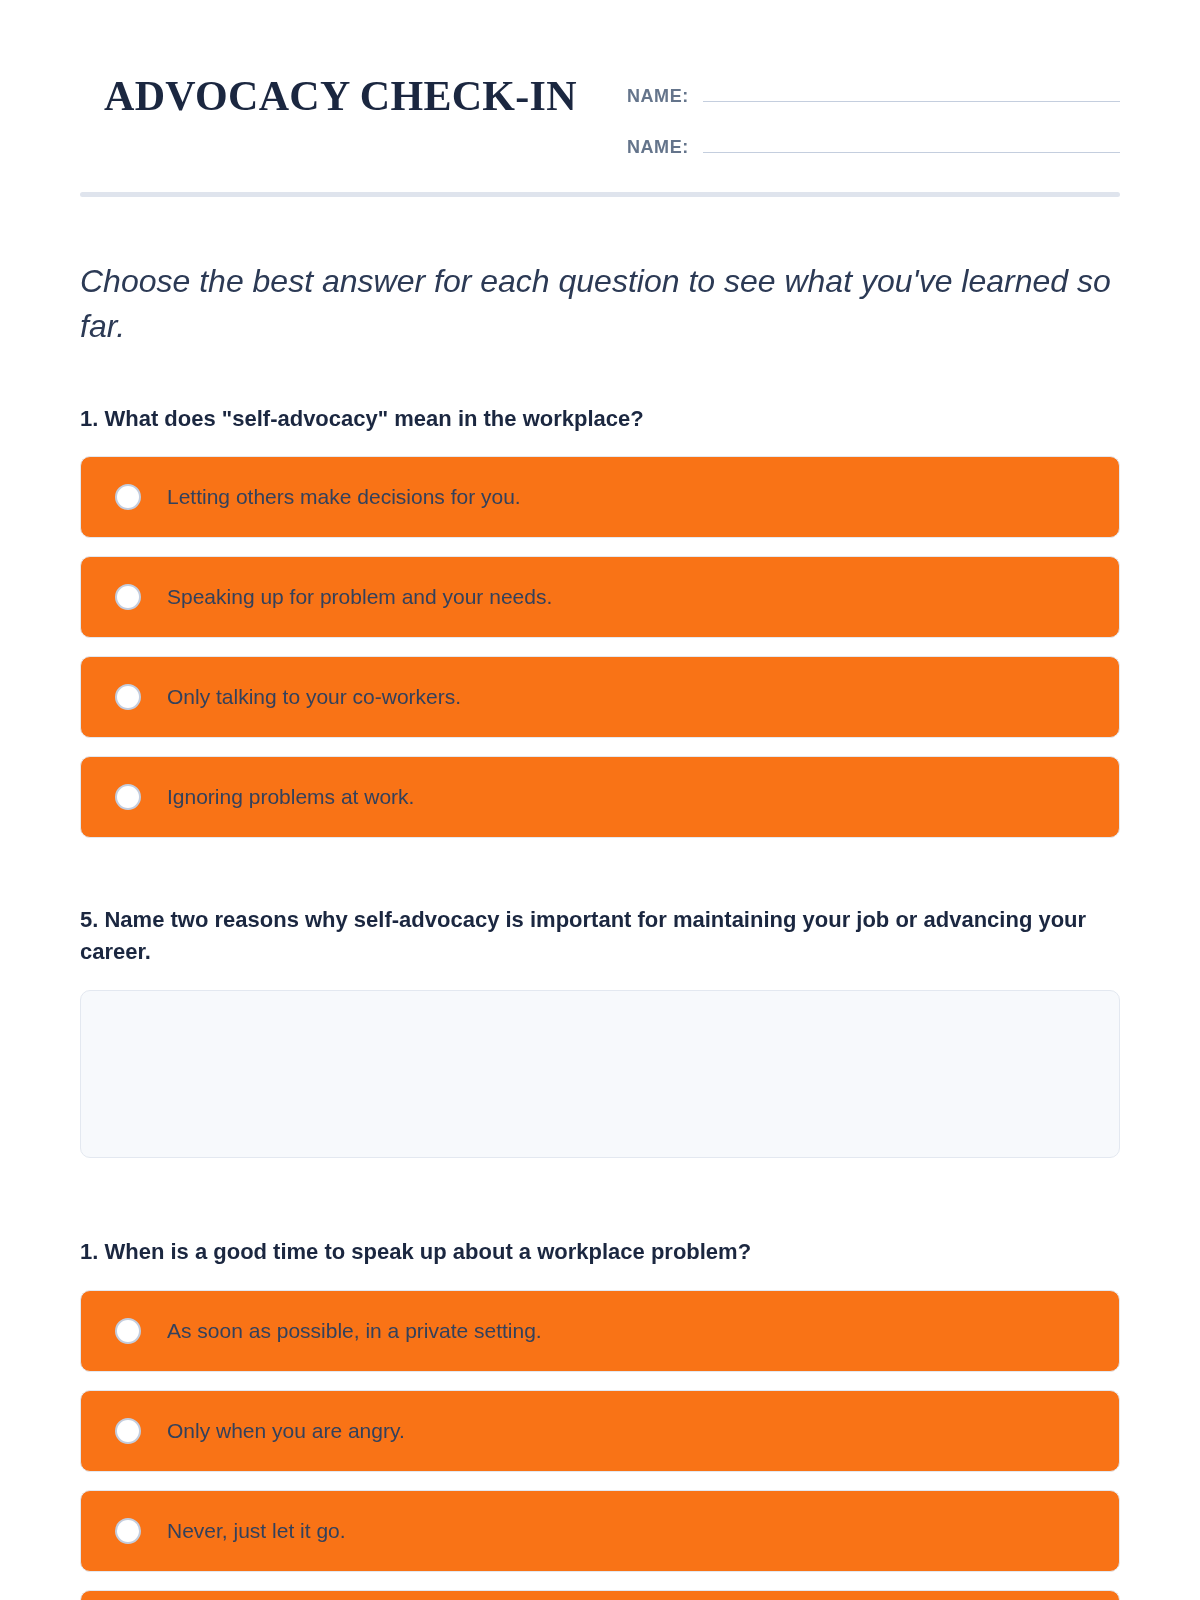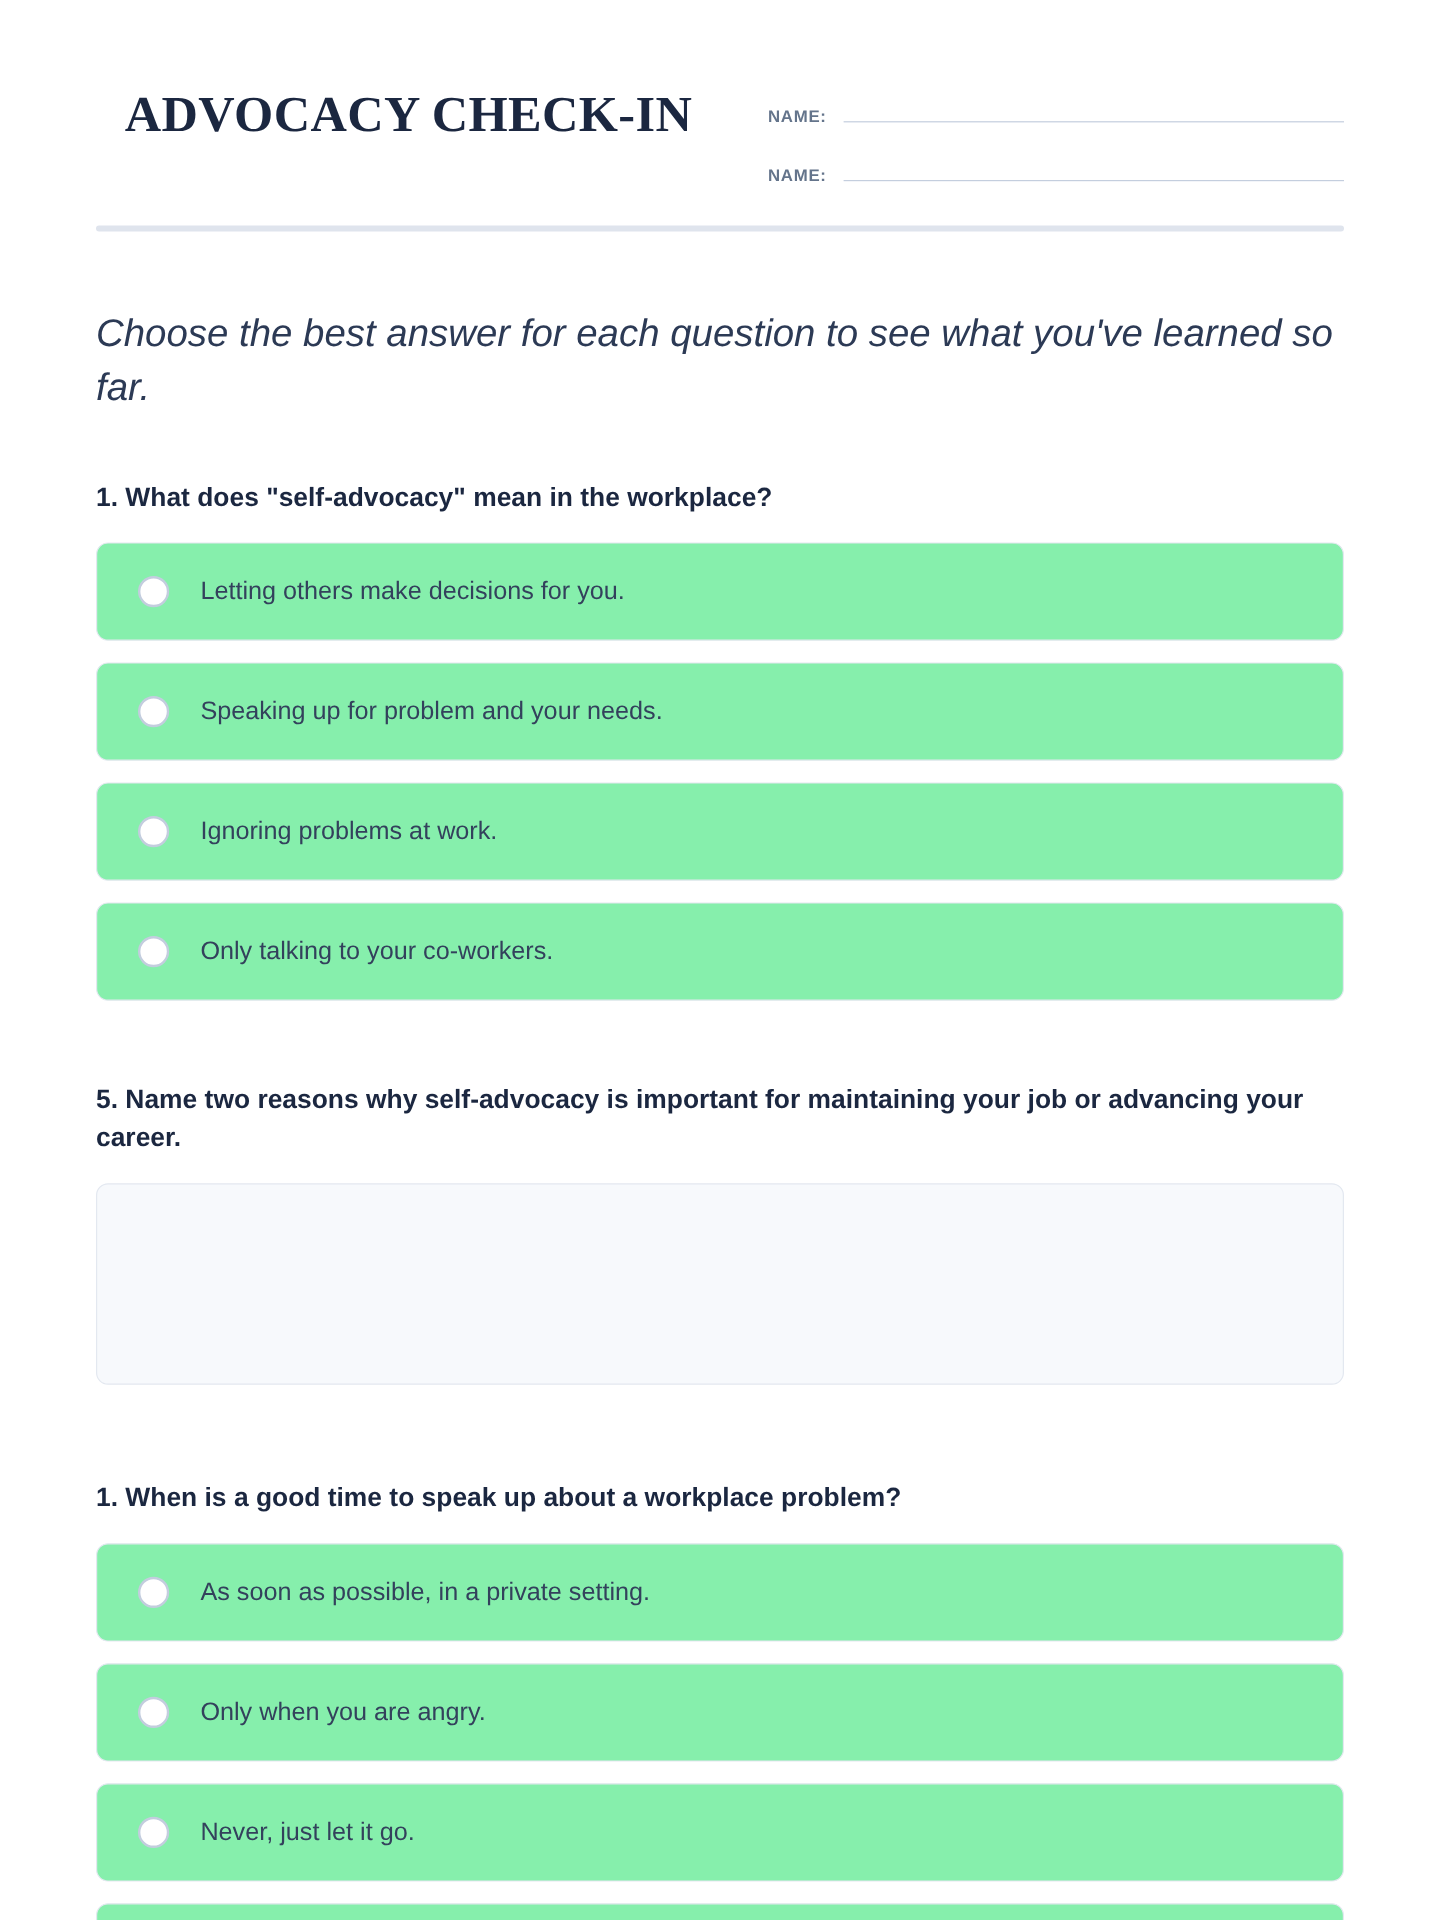--- a/index.html
+++ b/index.html
@@ -41,21 +41,21 @@
     margin-left: 44px;
     flex: 1;
     padding-top: 10px;
   }
   .meta-row {
     display: flex;
     align-items: baseline;
     margin-bottom: 26px;
   }
   .meta-label {
-    font-size: 14px;
+    font-size: 18px;
     font-weight: bold;
     letter-spacing: 0.6px;
     color: #64748b;
     width: 68px;
     text-align: right;
     white-space: nowrap;
   }
   .meta-line {
     flex: 1;
     margin-left: 14px;
@@ -88,21 +88,21 @@
     color: #1b2740;
     line-height: 1.45;
     margin: 0 0 22px 0;
     max-width: 1010px;
   }
   .option {
     display: flex;
     align-items: center;
     border: 1px solid #e3e8f0;
     border-radius: 10px;
-    background: #86efac;
+    background: #f97316;
     height: 82px;
     padding: 0 34px;
     margin-bottom: 18px;
   }
   .radio {
     width: 26px;
     height: 26px;
     border: 2px solid #c3cdde;
     border-radius: 50%;
     flex: 0 0 auto;
@@ -152,25 +152,25 @@
     <div class="option">
       <span class="radio"></span>
       <span class="option-label">Letting others make decisions for you.</span>
     </div>
     <div class="option">
       <span class="radio"></span>
       <span class="option-label">Speaking up for problem and your needs.</span>
     </div>
     <div class="option">
       <span class="radio"></span>
-      <span class="option-label">Ignoring problems at work.</span>
+      <span class="option-label">Only talking to your co-workers.</span>
     </div>
     <div class="option">
       <span class="radio"></span>
-      <span class="option-label">Only talking to your co-workers.</span>
+      <span class="option-label">Ignoring problems at work.</span>
     </div>
   </div>
 
   <div class="question q2-spacer">
     <p class="question-text">5. Name two reasons why self-advocacy is important for maintaining your job or advancing your career.</p>
     <div class="answer-box"></div>
   </div>
 
   <div class="question q3-spacer">
     <p class="question-text">1. When is a good time to speak up about a workplace problem?</p>

